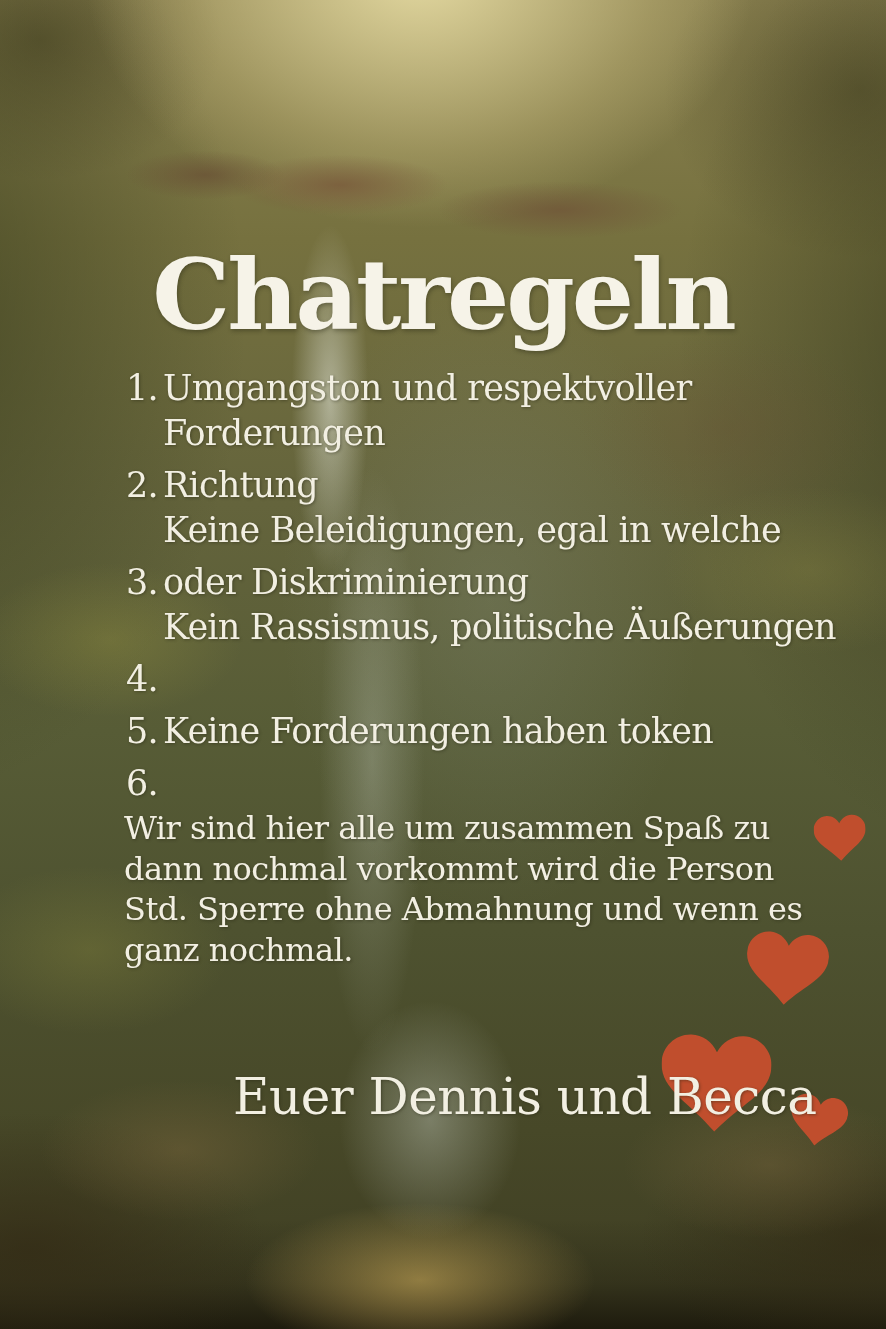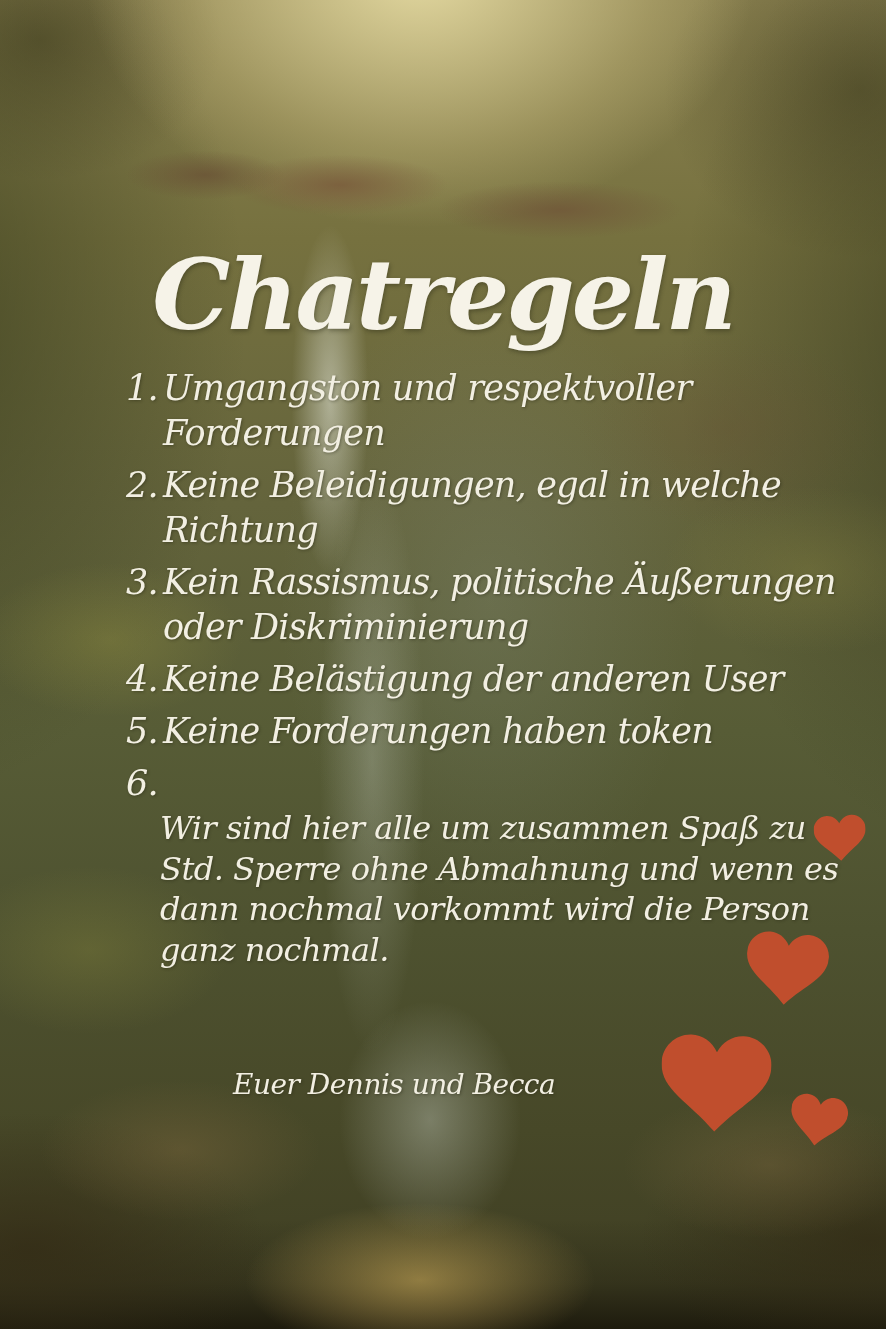--- a/index.html
+++ b/index.html
@@ -44,41 +44,41 @@
       radial-gradient(ellipse 480px 680px at -90px 320px, rgba(58,62,30,0.72), rgba(58,62,30,0) 70%),
       radial-gradient(ellipse 430px 700px at 980px 360px, rgba(55,57,28,0.68), rgba(55,57,28,0) 70%),
       
       radial-gradient(ellipse 260px 200px at 40px 40px, rgba(62,58,28,0.60), rgba(62,58,28,0) 70%),
       radial-gradient(ellipse 280px 240px at 860px 90px, rgba(64,60,30,0.55), rgba(64,60,30,0) 70%),
       
       linear-gradient(to top, rgba(24,21,10,0.85) 0, rgba(24,21,10,0.30) 45px, rgba(24,21,10,0) 110px),
       
       linear-gradient(to bottom, #8a8150 0%, #76713f 18%, #64643c 38%, #575c36 55%, #4e5230 70%, #474828 85%, #3e3d22 100%);
   }
-  .txt{color:#f2efe2;text-shadow:1px 1px 3px rgba(35,35,18,0.45);font-style:italic;}
+  .txt{color:#f2efe2;text-shadow:1px 1px 3px rgba(35,35,18,0.45);}
   .title{
     position:absolute;top:244px;left:0;width:100%;
     margin:0;text-align:center;
     font-size:98px;font-weight:bold;letter-spacing:-3px;line-height:1.05;
     color:#f6f3e8;text-shadow:1px 2px 4px rgba(35,35,18,0.4);
   }
   .rules{
     position:absolute;top:366px;left:126px;margin:0;padding:0;
     list-style:none;font-size:35px;line-height:45px;letter-spacing:-0.8px;
   }
   .rules li{display:flex;margin:0 0 7px 0;}
   .rules .num{width:37px;flex:0 0 37px;}
   .line{display:block;white-space:nowrap;}
   .para{
     position:absolute;top:808px;left:124px;
-    font-size:32px;line-height:40.5px;letter-spacing:-0.5px;margin-left:36px;
+    font-size:32px;line-height:40.5px;letter-spacing:-0.5px;
   }
   .signature{
     position:absolute;top:1068px;left:233px;
-    font-size:28px;letter-spacing:-0.5px;white-space:nowrap;
+    font-size:50px;letter-spacing:-0.5px;white-space:nowrap;
   }
   .heart{position:absolute;}
   .heart svg{display:block;width:100%;height:100%;}
 </style>
 </head>
 <body>
 
 <div class="canvas">
 
   <div class="bg"></div>
@@ -110,50 +110,47 @@
     <li>
       <span class="num">1.</span>
       <span>
         <span class="line">Umgangston und respektvoller</span>
         <span class="line">Forderungen</span>
       </span>
     </li>
     <li>
       <span class="num">2.</span>
       <span>
+        <span class="line">Richtung</span>
         <span class="line">Keine Beleidigungen, egal in welche</span>
-        <span class="line">Richtung</span>
       </span>
     </li>
     <li>
       <span class="num">3.</span>
       <span>
+        <span class="line">oder Diskriminierung</span>
         <span class="line">Kein Rassismus, politische Äußerungen</span>
-        <span class="line">oder Diskriminierung</span>
       </span>
     </li>
     <li>
       <span class="num">4.</span>
-      <span>
-        <span class="line">Keine Belästigung der anderen User</span>
-      </span>
     </li>
     <li>
       <span class="num">5.</span>
       <span>
         <span class="line">Keine Forderungen haben token</span>
       </span>
     </li>
     <li>
       <span class="num">6.</span>
     </li>
   </ol>
 
   <div class="para txt">
     <span class="line">Wir sind hier alle um zusammen Spaß zu</span>
+    <span class="line">dann nochmal vorkommt wird die Person</span>
     <span class="line">Std. Sperre ohne Abmahnung und wenn es</span>
-    <span class="line">dann nochmal vorkommt wird die Person</span>
     <span class="line">ganz nochmal.</span>
   </div>
 
   <div class="signature txt">Euer Dennis und Becca</div>
 
 </div>
 
 </body></html>

